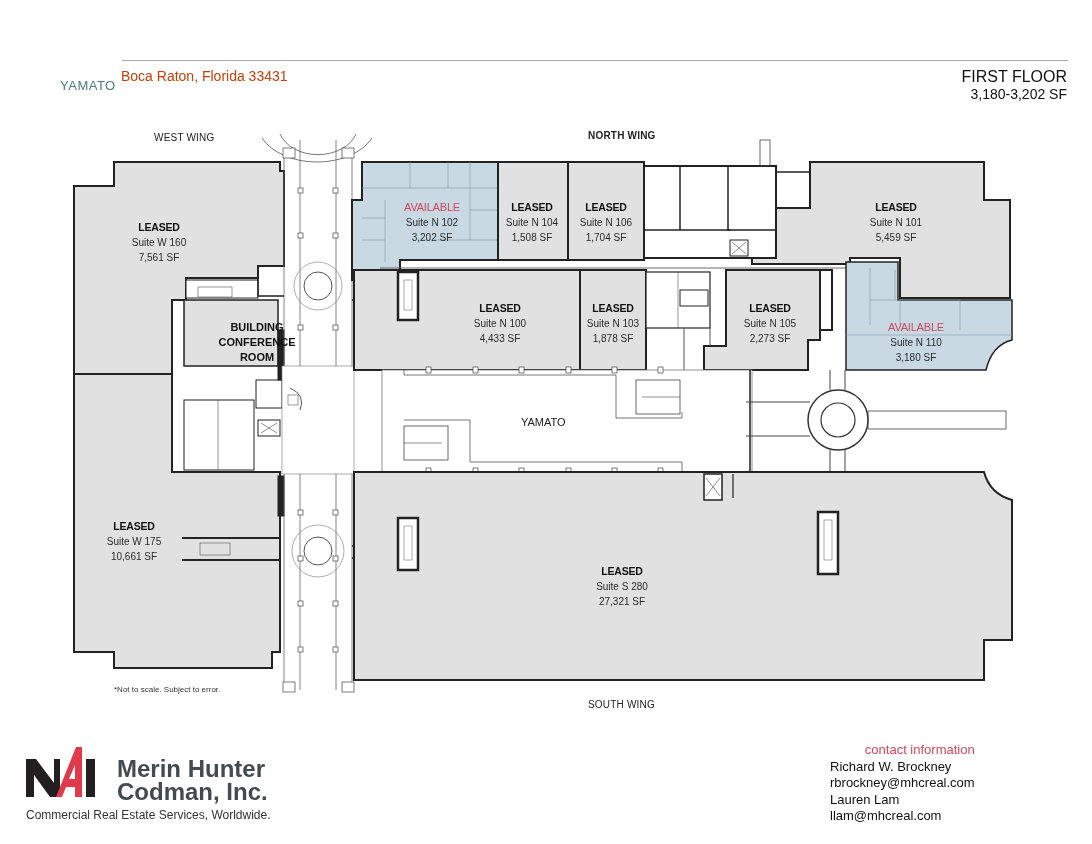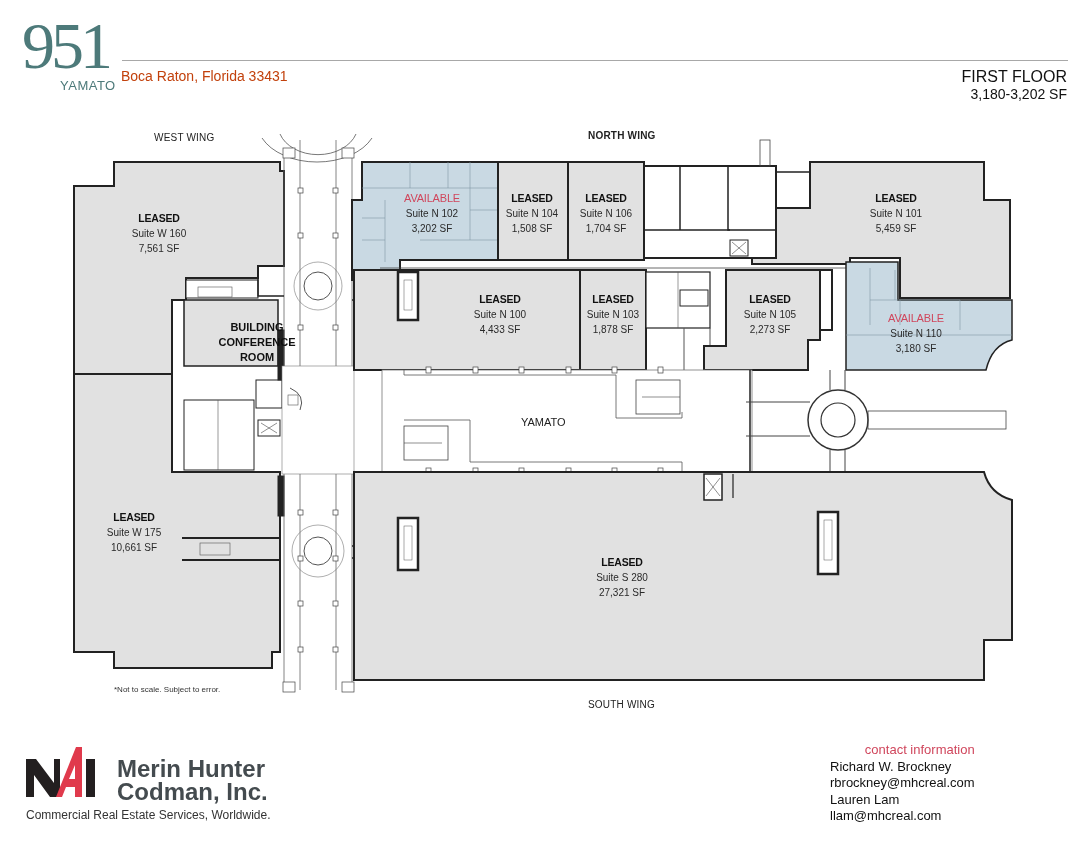--- a/index.html
+++ b/index.html
@@ -7,37 +7,36 @@
   .abs { position:absolute; }
   .logo951 { left:22px; top:14px; width:100px; height:80px; }
   .logo-num { position:absolute; left:0; top:-8px; font-family:"Liberation Serif", serif; font-size:66px; color:#4d7a7a; letter-spacing:-4px; line-height:80px; }
   .logo-sub { position:absolute; left:38px; top:64px; font-size:13px; color:#4d7a7a; letter-spacing:0.5px; }
   .hdr-rule { left:122px; top:60px; width:946px; height:1px; background:#a8a8a8; }
   .address { left:121px; top:68px; font-size:14px; color:#c2410c; }
   .floor-title { right:25px; top:67px; font-size:16px; color:#111; text-align:right; line-height:19px; }
   .floor-sf { right:25px; top:86px; font-size:14px; color:#111; text-align:right; }
   .wing { font-size:10px; color:#222; letter-spacing:0.2px; }
   .plan { left:0; top:0; width:1092px; height:844px; }
-  .suite-label { position:absolute; text-align:center; font-size:10px; line-height:15px; color:#2a2a2a; transform:translateX(-50%); white-space:nowrap; }
+  .suite-label { position:absolute; text-align:center; font-size:10px; line-height:15px; color:#2a2a2a; transform:translateX(-50%); white-space:nowrap;margin-top:9px; }
   .suite-label .st { font-weight:bold; font-size:10.5px; color:#111; letter-spacing:-0.2px; }
   .suite-label .st.avail { color:#d0465c; font-weight:normal; font-size:11px; }
   .room-label { position:absolute; text-align:center; font-weight:bold; font-size:11px; line-height:15px; color:#111; transform:translateX(-50%); white-space:nowrap; }
   .atrium-label { font-size:11px; color:#222; }
   .disclaimer { left:114px; top:685px; font-size:8px; color:#333; }
   .nai-logo { left:26px; top:747px; width:70px; height:52px; }
   .nai-name { left:117px; top:757px; font-size:24px; font-weight:bold; color:#444b4f; line-height:23px; }
   .nai-tag { left:26px; top:808px; font-size:12px; color:#333; }
   .contact { left:830px; top:742px; font-size:13px; line-height:16.5px; color:#111; }
   .contact .c-title { color:#d0465c;text-align:right; }
 </style>
 </head>
 <body>
 
 <div class="abs logo951">
-  <div class="logo-num">951</div>
   <div class="logo-sub">YAMATO</div>
 </div>
 <div class="abs hdr-rule"></div>
 <div class="abs address">Boca Raton, Florida 33431</div>
 <div class="abs floor-title">FIRST FLOOR</div>
 <div class="abs floor-sf">3,180-3,202 SF</div>
 
 <svg class="abs plan" viewBox="0 0 1092 844" xmlns="http://www.w3.org/2000/svg">
   <g fill="none" stroke="#222" stroke-width="1">
 

